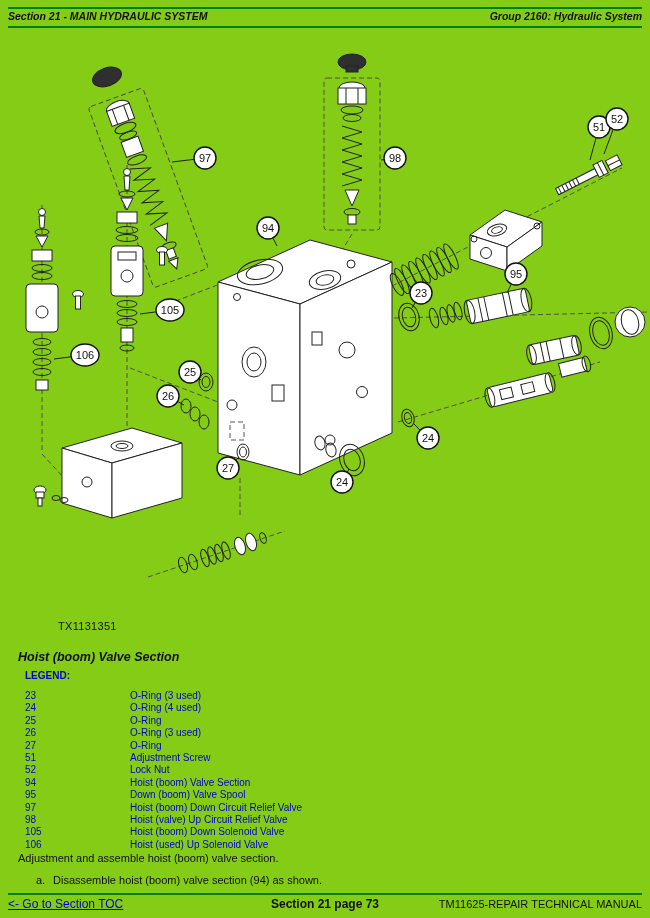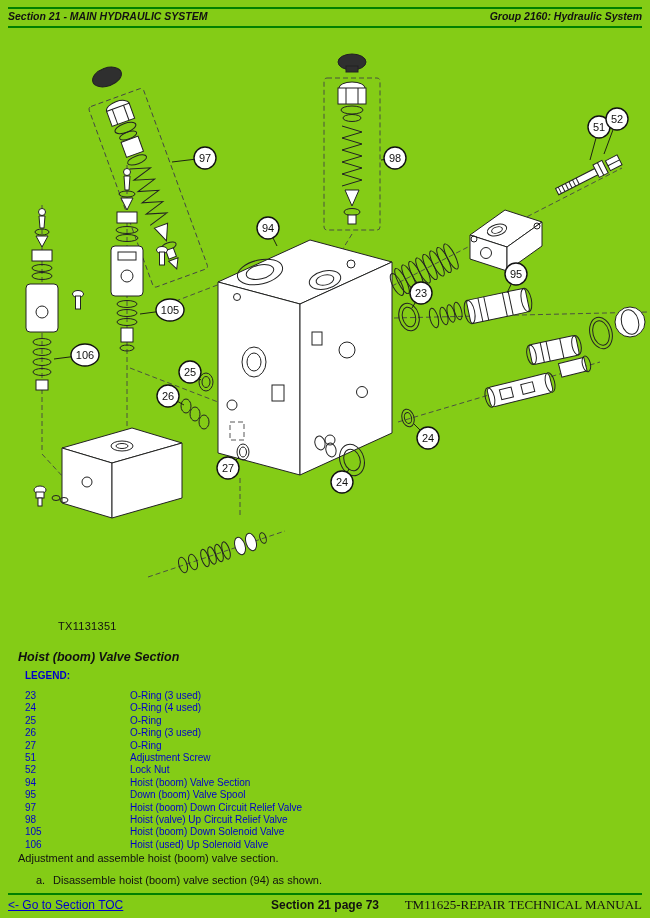--- a/index.html
+++ b/index.html
@@ -18,21 +18,21 @@
   .legend-head{font-weight:bold;margin-bottom:9px;}
   .legend-row{display:flex;height:12.4px;line-height:12.4px;}
   .legend-num{width:105px;flex:0 0 105px;}
   .instruction{position:absolute;top:852px;left:18px;font-size:11px;}
   .step{position:absolute;top:874px;left:36px;font-size:11px;display:flex;}
   .step-label{width:17px;flex:0 0 17px;}
   .footer-row{position:absolute;top:897px;left:8px;right:8px;display:flex;align-items:baseline;}
   .footer-left{flex:1;font-size:12px;}
   .footer-left a{color:#0000cc;text-decoration:underline;}
   .footer-center{font-size:12px;font-weight:bold;}
-  .footer-right{flex:1;text-align:right;font-size:13px;font-family:Liberation Serif, serif;}
+  .footer-right{flex:1;text-align:right;font-size:11px;}
   
   .ln{stroke:#222;fill:none;stroke-width:1;}
   .fw{stroke:#222;fill:#fff;stroke-width:1;}
   .dk{stroke:#222;fill:#2f2f2f;stroke-width:1;}
   .dash{stroke:#444;fill:none;stroke-width:.9;stroke-dasharray:5 3;}
   .callout-circle{fill:#fff;stroke:#111;stroke-width:1.4;}
   .callout-text{font-family:"Liberation Sans",sans-serif;font-size:11px;text-anchor:middle;fill:#111;}
   .callout-leader{stroke:#111;stroke-width:.9;}
 </style>
 </head>

